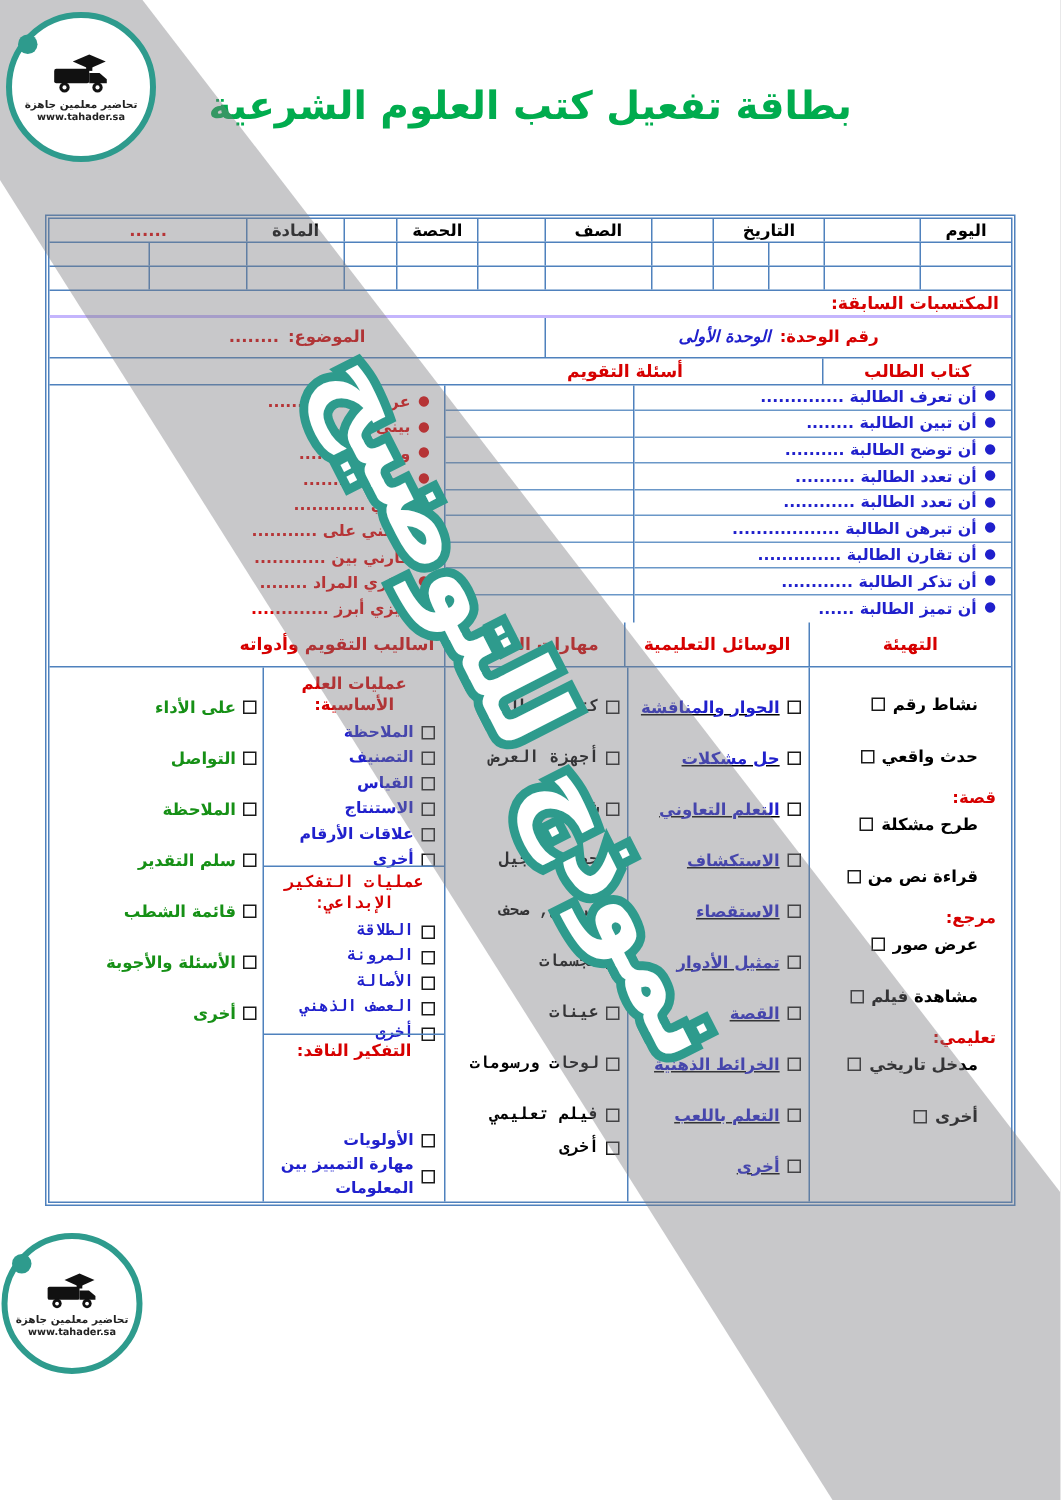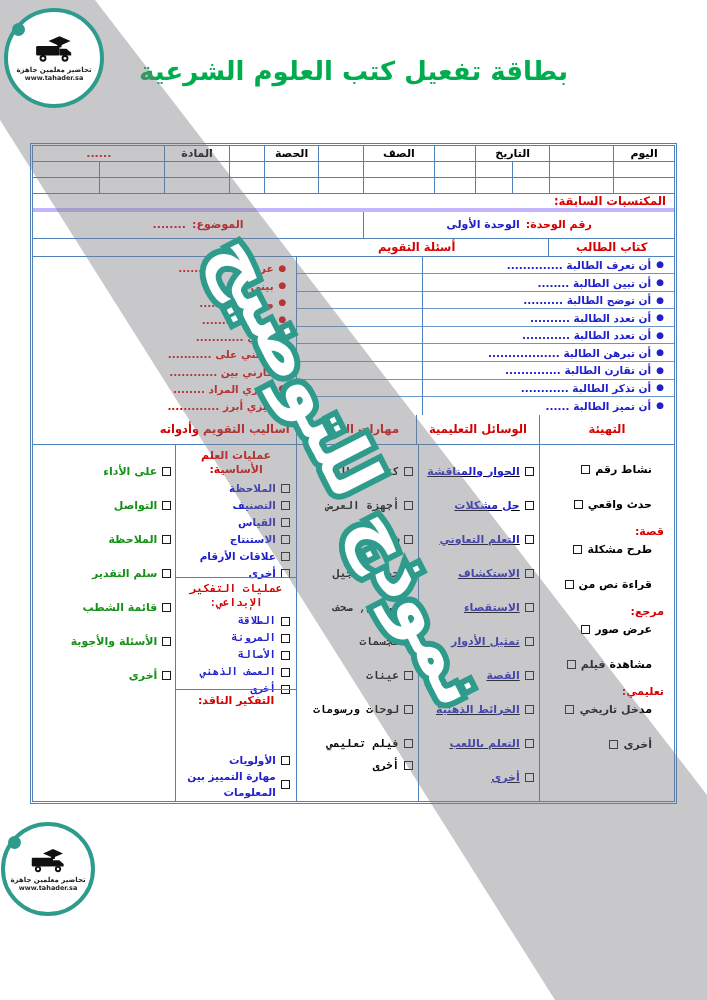--- a/index.html
+++ b/index.html
@@ -12,26 +12,26 @@
   .sheet{position:absolute;top:143px;right:30px;width:641px;height:655px;border:3px double #4f81bd;
          background:#fff;display:flex;flex-direction:column;z-index:1;}
   .sheet *{box-sizing:border-box;}
   .row{display:flex;}
   .cell{border-left:1px solid #4f81bd;display:flex;align-items:center;justify-content:center;
         font-size:11px;color:#000;overflow:hidden;}
   .cell:last-child{border-left:none;}
   .info{height:57px;display:flex;flex-direction:column;}
   .info .row{flex:1;border-bottom:1px solid #4f81bd;}
   .reddots{color:#e00000;}
-  .prior{height:21px;border-bottom:4px solid #c4b5fd;display:flex;align-items:center;
+  .prior{height:21px;border-bottom:2px solid #c4b5fd;display:flex;align-items:center;
          padding-right:8px;color:#d60000;font-size:11.5px;}
   .unitrow{height:32px;border-bottom:1px solid #4f81bd;display:flex;font-size:12.5px;}
   .unitrow .cell{justify-content:center;gap:6px;}
   .lblred{color:#d60000;}
-  .valblue{color:#2020cc;}
+  .valblue{color:#2020cc;font-style:italic;}
   
   .gheaders{height:21px;display:flex;border-bottom:1px solid #4f81bd;}
   .ghead{border-left:1px solid #4f81bd;display:flex;align-items:center;justify-content:center;
          color:#d60000;font-size:11.5px;}
   .ghead:last-child{border-left:none;}
   .gbody{height:158px;display:flex;}
   .gcol{border-left:1px solid #4f81bd;display:flex;flex-direction:column;}
   .gcol:last-child{border-left:none;}
   .grow{height:17.55px;border-bottom:1px solid #6a97c8;display:flex;align-items:center;
         gap:5px;padding-right:10px;font-size:10.5px;color:#2020cc;white-space:nowrap;}

